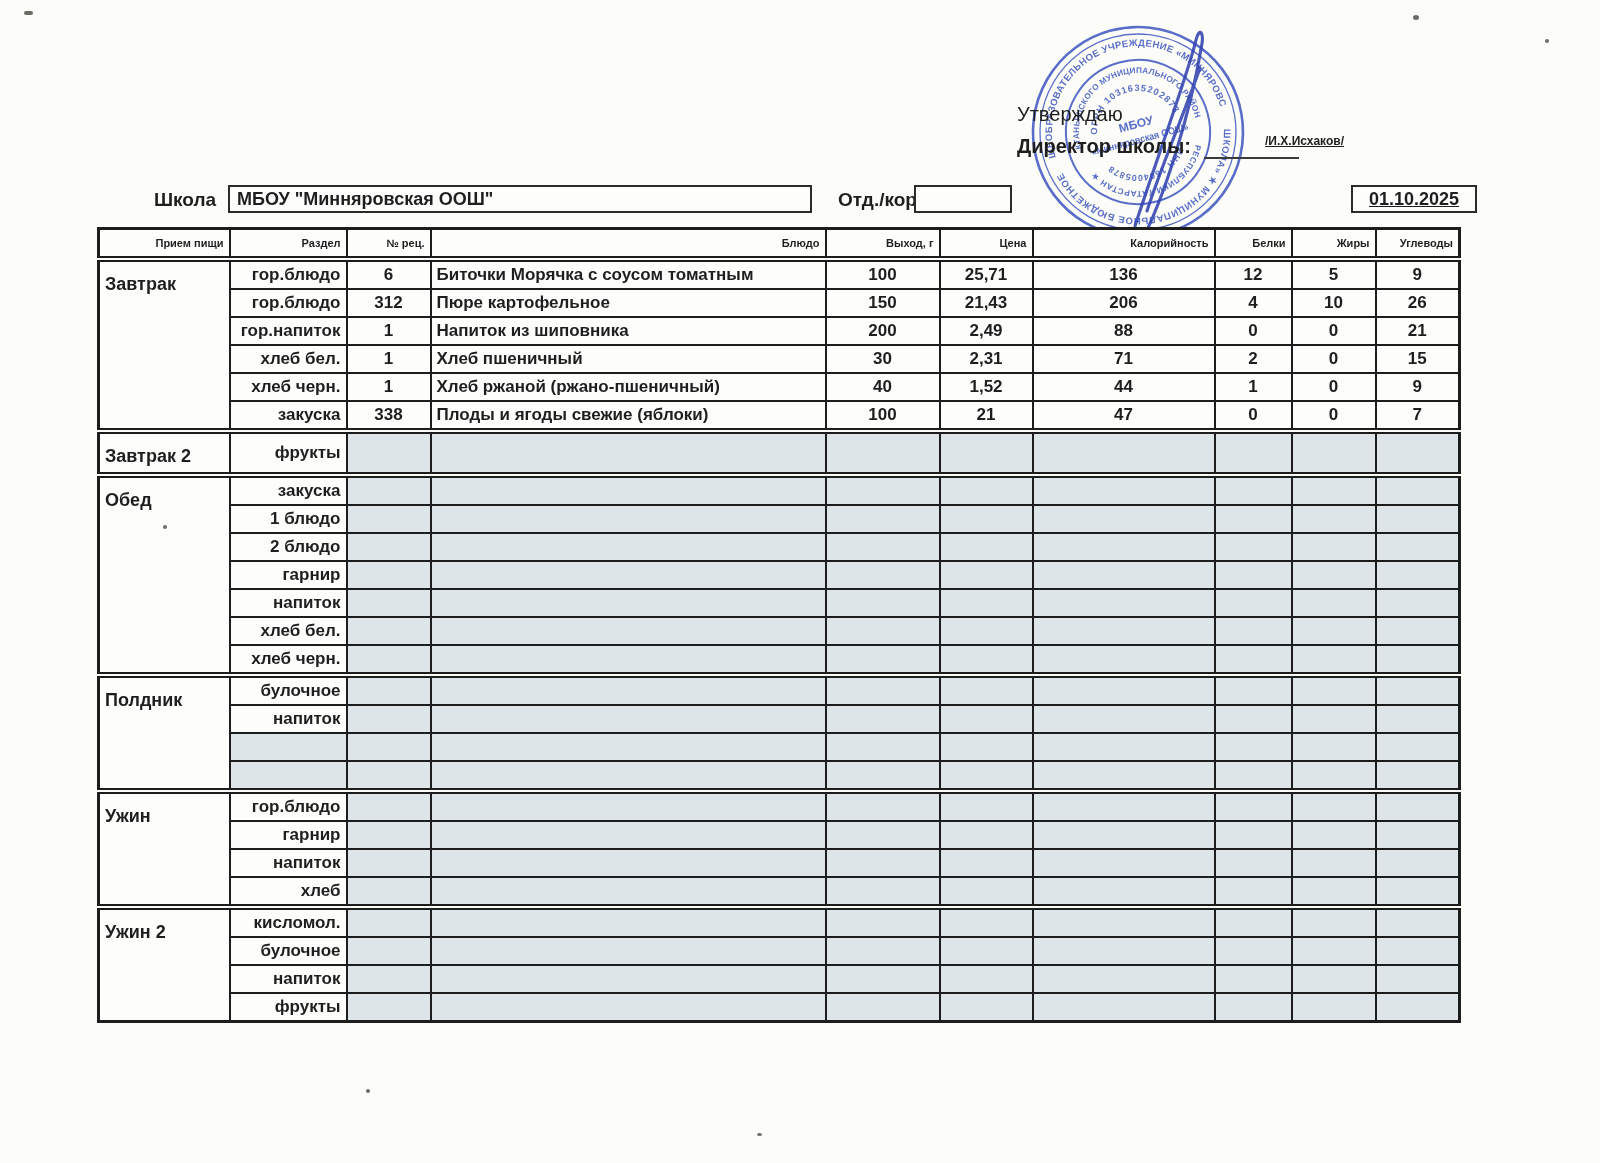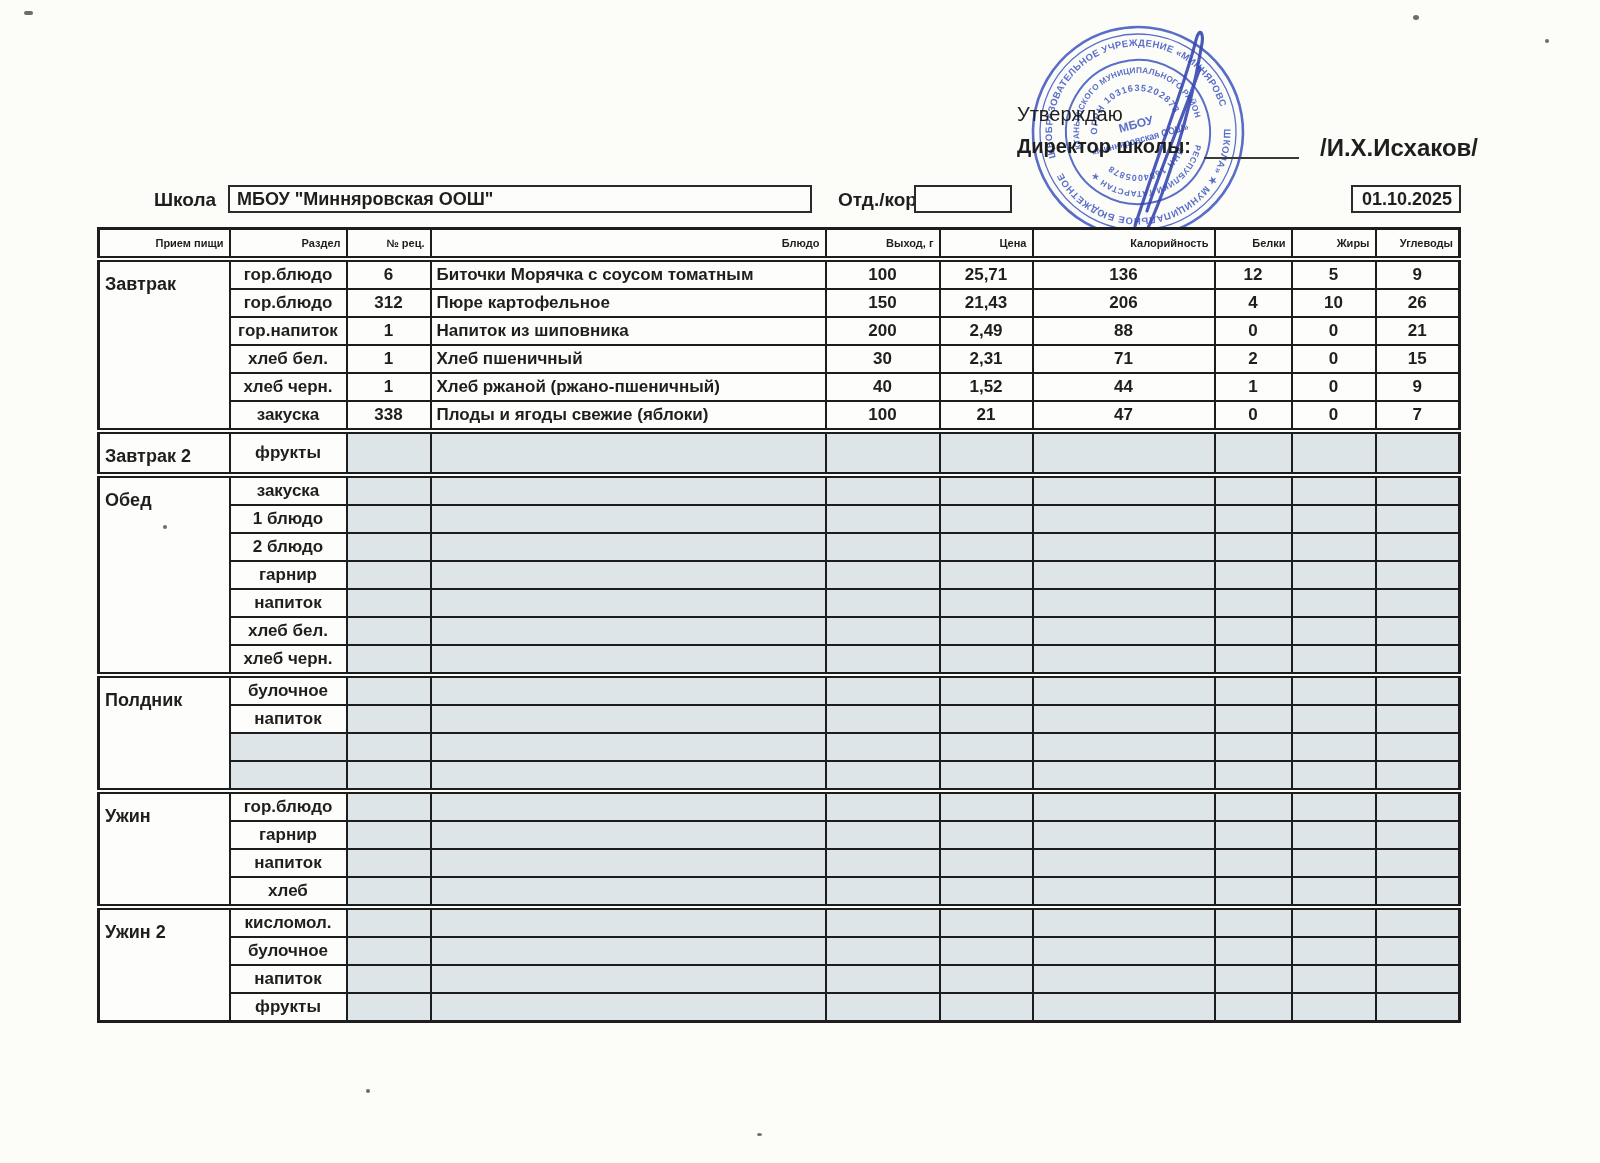--- a/index.html
+++ b/index.html
@@ -6,53 +6,53 @@
   .page{
     position:relative;width:1600px;height:1163px;margin:0 auto;
     background:#fcfcf9;overflow:hidden;
     font-family:"Liberation Sans",sans-serif;color:#1e1e1e;
   }
   
   .txt{position:absolute;white-space:nowrap;}
   .approve{left:1017px;top:103px;font-size:20px;font-weight:400;}
   .director{left:1017px;top:135px;font-size:20px;font-weight:600;}
   .sig-line{position:absolute;left:1204px;top:133px;width:95px;height:24px;border-bottom:2px solid #3a3a3a;}
-  .director-name{left:1320px;top:134px;font-size:24px;font-weight:600;}
+  .director-name{left:1265px;top:134px;font-size:12px;font-weight:600;text-decoration:underline;}
   
   .lbl{position:absolute;font-size:19px;font-weight:600;white-space:nowrap;}
   .box{
     position:absolute;height:28px;box-sizing:border-box;
     border:2px solid #2b2b2b;background:#fdfdfb;
     font-size:18px;font-weight:700;line-height:25px;padding:0 7px;
     white-space:nowrap;overflow:hidden;
   }
   .school-lbl{left:106px;top:189px;margin-left:48px;}
   .school-box{left:228px;top:185px;width:584px;}
   .dept-lbl{left:821px;top:189px;margin-left:17px;}
   .dept-box{left:914px;top:185px;width:98px;}
   .date-lbl{left:1234px;top:189px;margin-top:36px;}
-  .date-box{left:1351px;top:185px;width:110px;text-align:right;}
+  .date-box{left:1351px;top:185px;width:126px;text-align:center;text-decoration:underline;}
   
   table.menu{
     position:absolute;left:97px;top:227px;width:1361px;
     border-collapse:collapse;table-layout:fixed;
     font-size:17px;font-weight:700;
     border:3px solid #1d1d1d;
   }
   .menu th,.menu td{
     border:2px solid #1d1d1d;height:26px;padding:0 5px;
     overflow:hidden;white-space:nowrap;box-sizing:content-box;
     background:#fdfdfb;
   }
   .menu thead th{
     text-align:right;font-weight:700;font-size:11px;
     border-top:3px solid #1d1d1d;border-bottom:3px solid #1d1d1d;
   }
   .menu td.meal{vertical-align:top;text-align:left;font-size:18px;padding-top:12px;}
-  .menu td.razdel{text-align:center;}
+  .menu td.razdel{text-align:right;}
   .menu td.dish{text-align:left;}
   .menu td.num{text-align:center;}
   .menu td.shaded{background:#dde5e9;}
   .menu tr.sec-start td{border-top:6px double #1d1d1d;}
   
   .stamp{position:absolute;left:1022px;top:16px;opacity:.85;}
   .signature{position:absolute;left:1050px;top:12px;opacity:.88;}
   
   .speck{position:absolute;background:#6d6d68;border-radius:50%;}
 </style>

